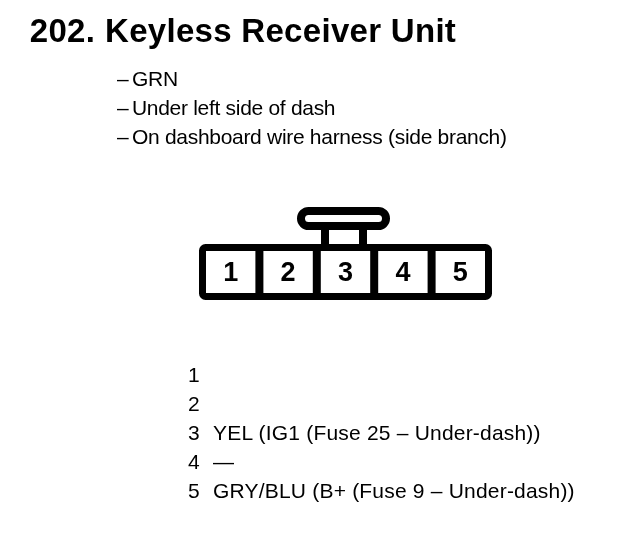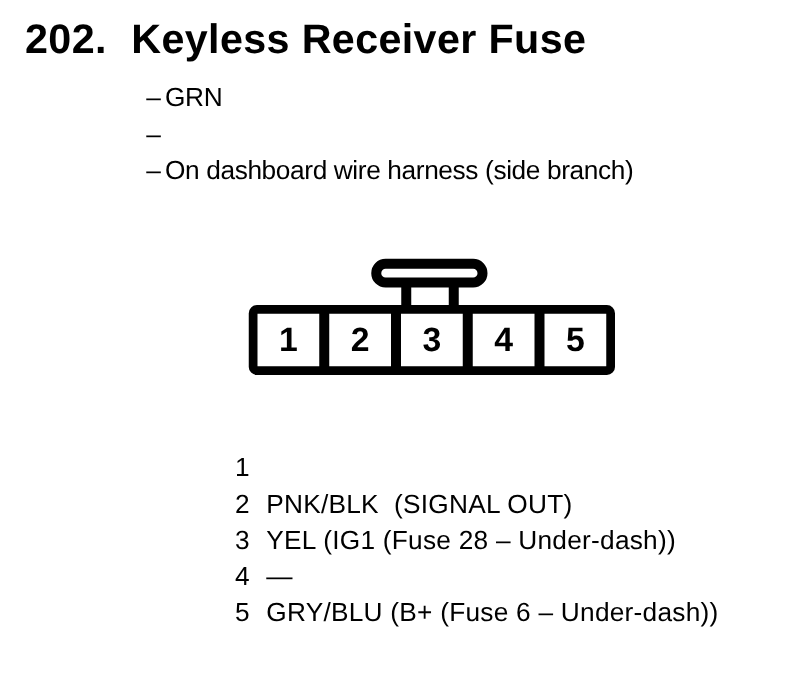--- a/index.html
+++ b/index.html
@@ -16,21 +16,21 @@
   .title-row {
     position: absolute;
     left: 20px;
     top: 12px;
     display: flex;
     font-weight: 700;
     font-size: 33px;
     letter-spacing: 0.3px;
     white-space: nowrap;
   }
-  .title-num { width: 85px; flex: 0 0 85px; }
+  .title-num { width: 85px; flex: 0 0 85px; text-align: center; }
   
   .notes {
     position: absolute;
     left: 117px;
     top: 64px;
     font-size: 21px;
     line-height: 29px;
     letter-spacing: -0.3px;
   }
   .note-line { display: flex; white-space: nowrap; }
@@ -60,30 +60,31 @@
   .pin-row { display: flex; white-space: pre; }
   .pin-num { width: 25px; flex: 0 0 25px; }
 </style>
 </head>
 <body>
 
 <div class="page">
 
   <div class="title-row">
     <span class="title-num">202.</span>
-    <span class="title-text">Keyless Receiver Fuse</span>
+    <span class="title-text">Keyless Receiver Unit</span>
   </div>
 
   <div class="notes">
     <div class="note-line">
       <span class="note-bullet">–</span>
       <span>GRN</span>
     </div>
     <div class="note-line">
       <span class="note-bullet">–</span>
+      <span>Under left side of dash</span>
     </div>
     <div class="note-line">
       <span class="note-bullet">–</span>
       <span>On dashboard wire harness (side branch)</span>
     </div>
   </div>
 
   <svg class="connector-svg" width="310" height="105" viewBox="190 200 310 105">
     <g>
       <path d="M325 226 L325 248 M363 226 L363 248" fill="none" stroke="#000000" stroke-width="8"></path>
@@ -101,29 +102,28 @@
       <text x="460.3" y="281">5</text>
     </g>
   </svg>
 
   <div class="pins">
     <div class="pin-row">
       <span class="pin-num">1</span>
     </div>
     <div class="pin-row">
       <span class="pin-num">2</span>
-      <span class="pin-desc">PNK/BLK  (SIGNAL OUT)</span>
     </div>
     <div class="pin-row">
       <span class="pin-num">3</span>
-      <span class="pin-desc">YEL (IG1 (Fuse 28 – Under-dash))</span>
+      <span class="pin-desc">YEL (IG1 (Fuse 25 – Under-dash))</span>
     </div>
     <div class="pin-row">
       <span class="pin-num">4</span>
       <span class="pin-desc">—</span>
     </div>
     <div class="pin-row">
       <span class="pin-num">5</span>
-      <span class="pin-desc">GRY/BLU (B+ (Fuse 6 – Under-dash))</span>
+      <span class="pin-desc">GRY/BLU (B+ (Fuse 9 – Under-dash))</span>
     </div>
   </div>
 
 </div>
 
 </body></html>

